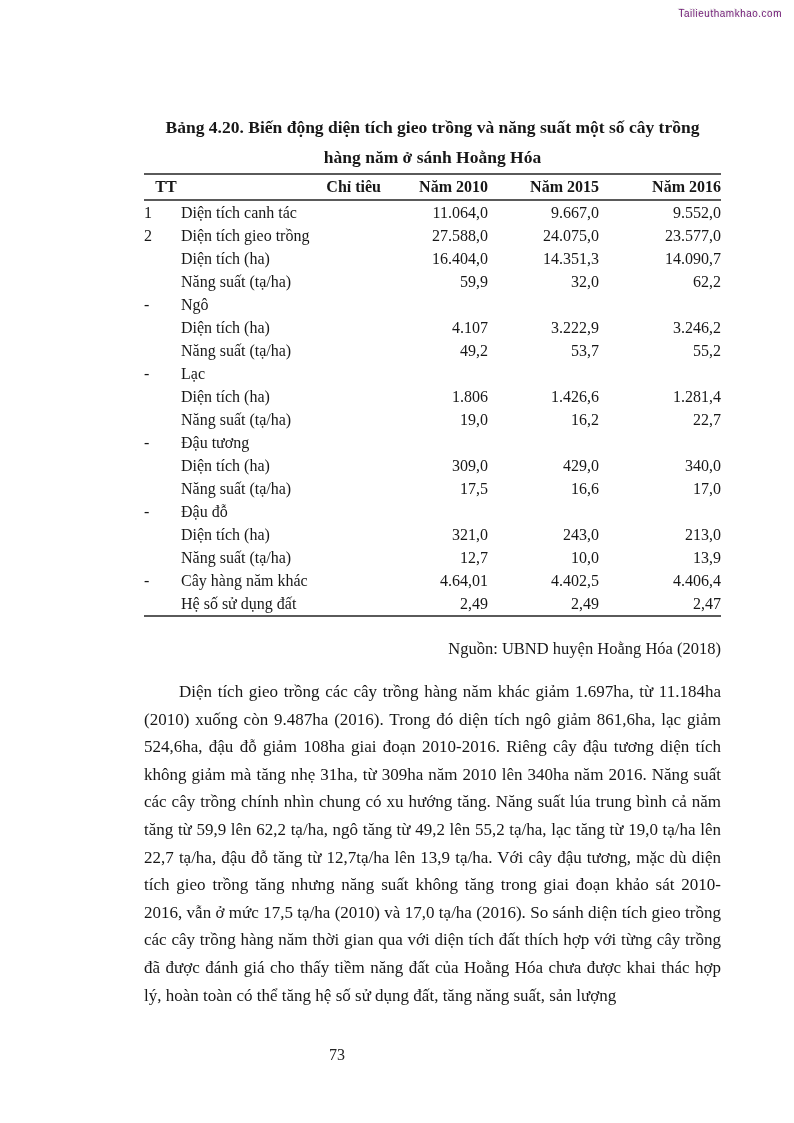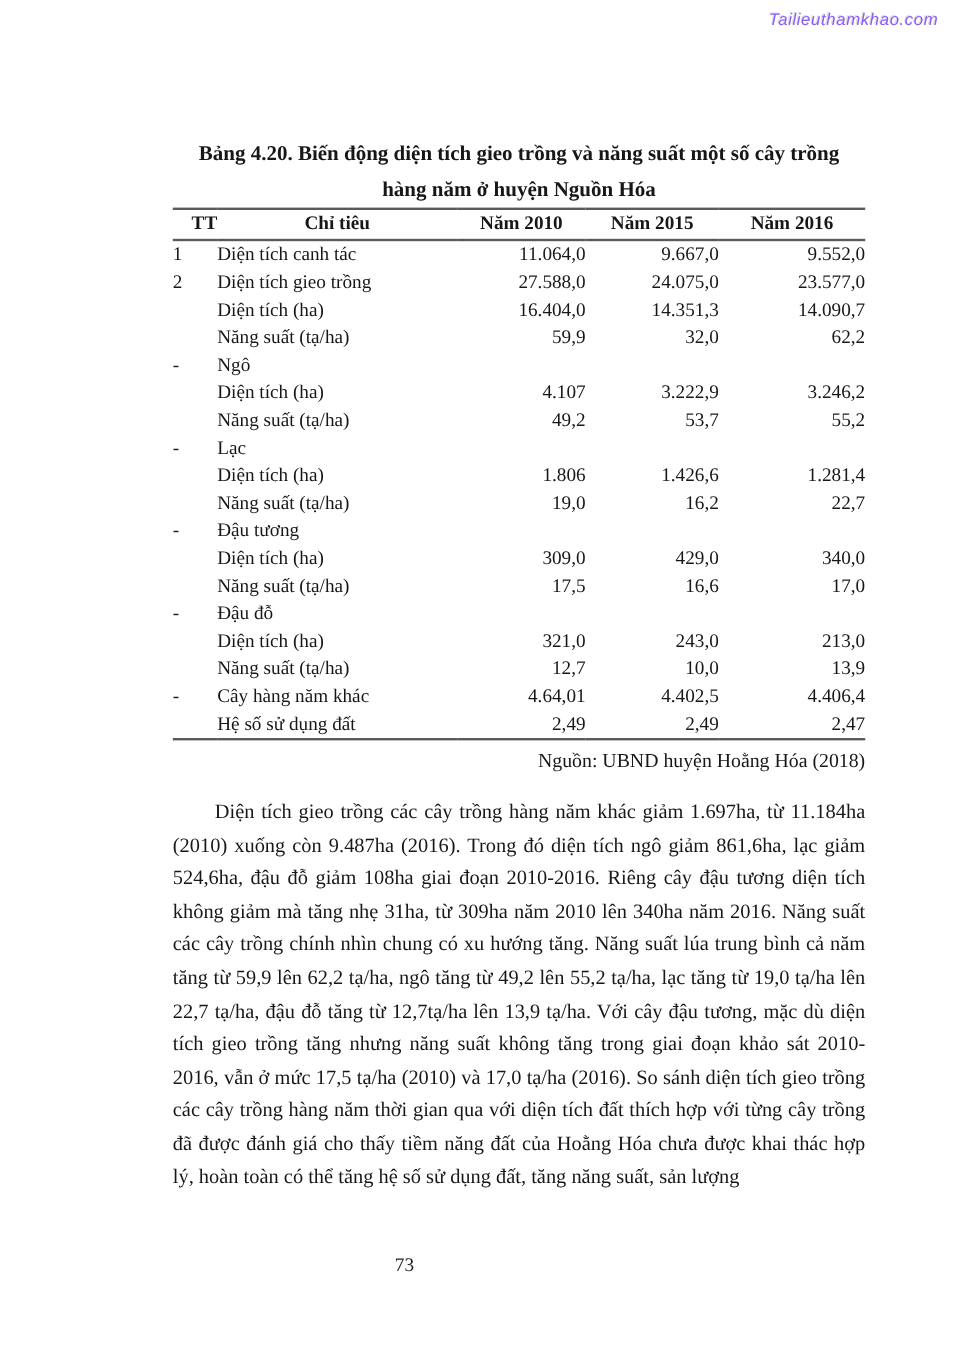--- a/index.html
+++ b/index.html
@@ -7,24 +7,23 @@
     width:794px; height:1123px;
     background:#ffffff;
     position:relative;
     overflow:hidden;
     font-family:"Liberation Serif","DejaVu Serif",serif;
     color:#171717;
   }
   .watermark {
     position:absolute; top:8px; right:12px;
     font-family:"Liberation Sans","DejaVu Sans",sans-serif;
-    font-size:14px; letter-spacing:0.5px;
-    color:#8b5cf6;
+    font-size:10px; letter-spacing:0.5px;
+    color:#701a75;
     text-shadow:1px 1px 0 #ffffff, -1px -1px 0 #dedede;
-    font-style:italic;
   }
   .doc {
     position:absolute; left:144px; top:112px; width:577px;
   }
   .caption { text-align:center; font-weight:bold; font-size:17.5px; line-height:30px; }
   table.stats {
     width:577px; border-collapse:collapse; table-layout:fixed;
     margin-top:1px;
     font-size:16px;
     border-top:2px solid #5a5a5a;
@@ -32,47 +31,47 @@
   }
   table.stats col.c-tt    { width:37px;  }
   table.stats col.c-label { width:200px; }
   table.stats col.c-2010  { width:107px; }
   table.stats col.c-2015  { width:111px; }
   table.stats col.c-2016  { width:122px; }
   table.stats th {
     font-weight:bold; height:24px; padding:0;
     border-bottom:2px solid #5a5a5a;
   }
-  table.stats th.h-tt { text-align:right; padding-left:7px; }
-  table.stats th.h-c  { text-align:center; }
+  table.stats th.h-tt { text-align:center; padding-left:7px; }
+  table.stats th.h-c  { text-align:right; }
   table.stats td { height:23px; padding:0; vertical-align:middle; white-space:nowrap; }
   td.tt    { text-align:left; padding-left:7px; }
   td.label { text-align:left; padding-left:10px; }
   td.num   { text-align:right; }
-  .source { text-align:right; font-size:16.5px; line-height:27px; margin-top:3px; }
+  .source { text-align:right; font-size:16.5px; line-height:27px; margin-top:18px; }
   .body-text {
     margin-top:16px;
     font-size:17px; line-height:27.6px;
     text-align:justify; text-indent:35px;
   }
   .page-number {
     position:absolute; top:1046px; left:0; width:674px;
     text-align:center; font-size:16px; color:#222;
   }
 </style>
 </head>
 <body>
 
 <div class="watermark">Tailieuthamkhao.com</div>
 
 <div class="doc">
 
   <div class="caption">
     <div>Bảng 4.20. Biến động diện tích gieo trồng và năng suất một số cây trồng</div>
-    <div>hàng năm ở huyện Nguồn Hóa</div>
+    <div>hàng năm ở sánh Hoằng Hóa</div>
   </div>
 
   <table class="stats">
     <colgroup>
       <col class="c-tt">
         <col class="c-label">
         <col class="c-2010">
         <col class="c-2015">
         <col class="c-2016">
     </colgroup>

